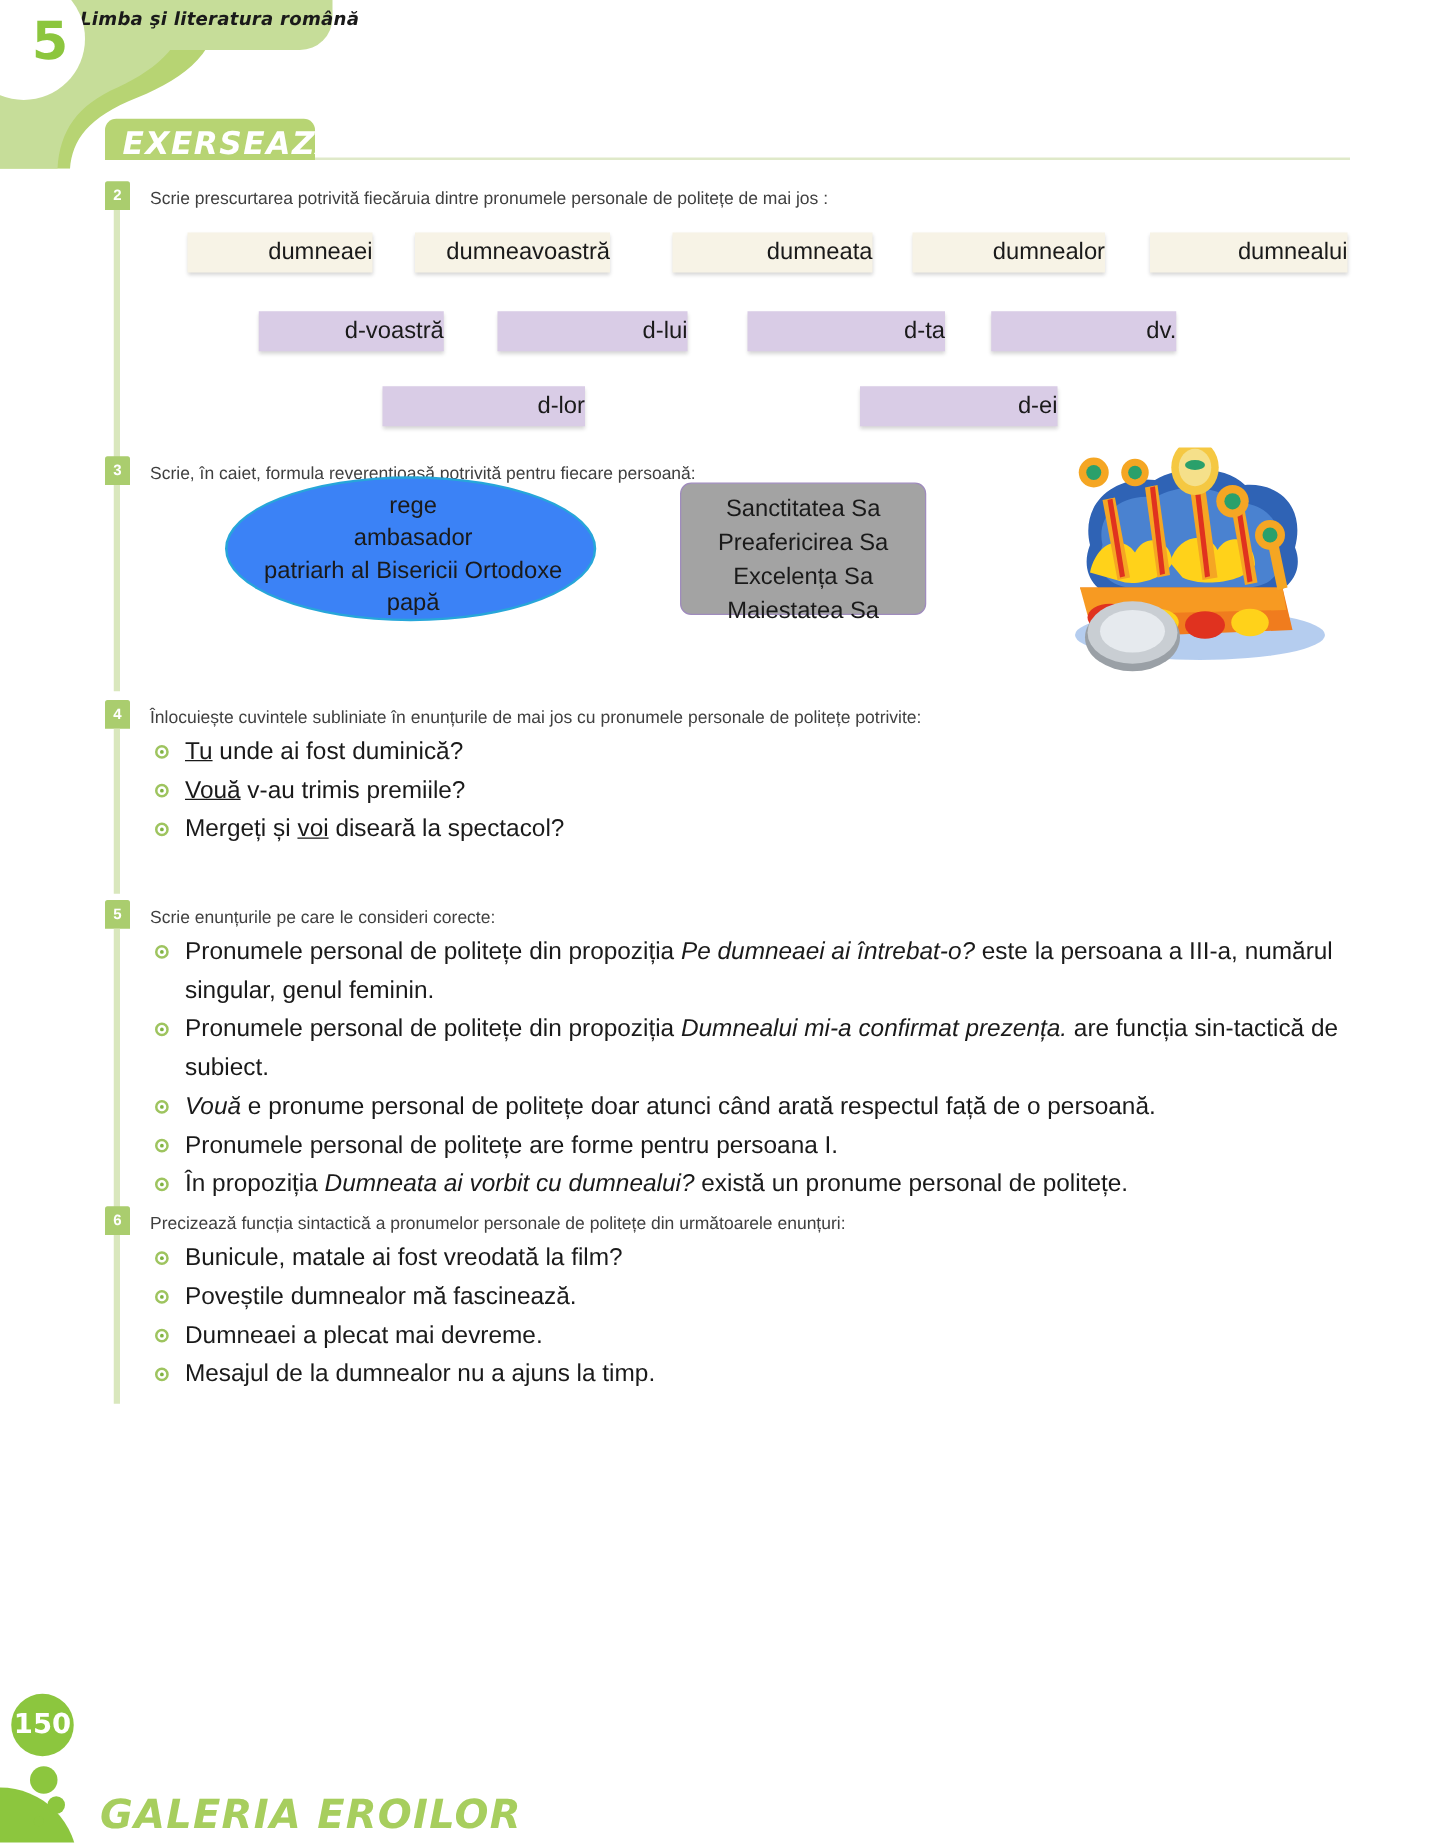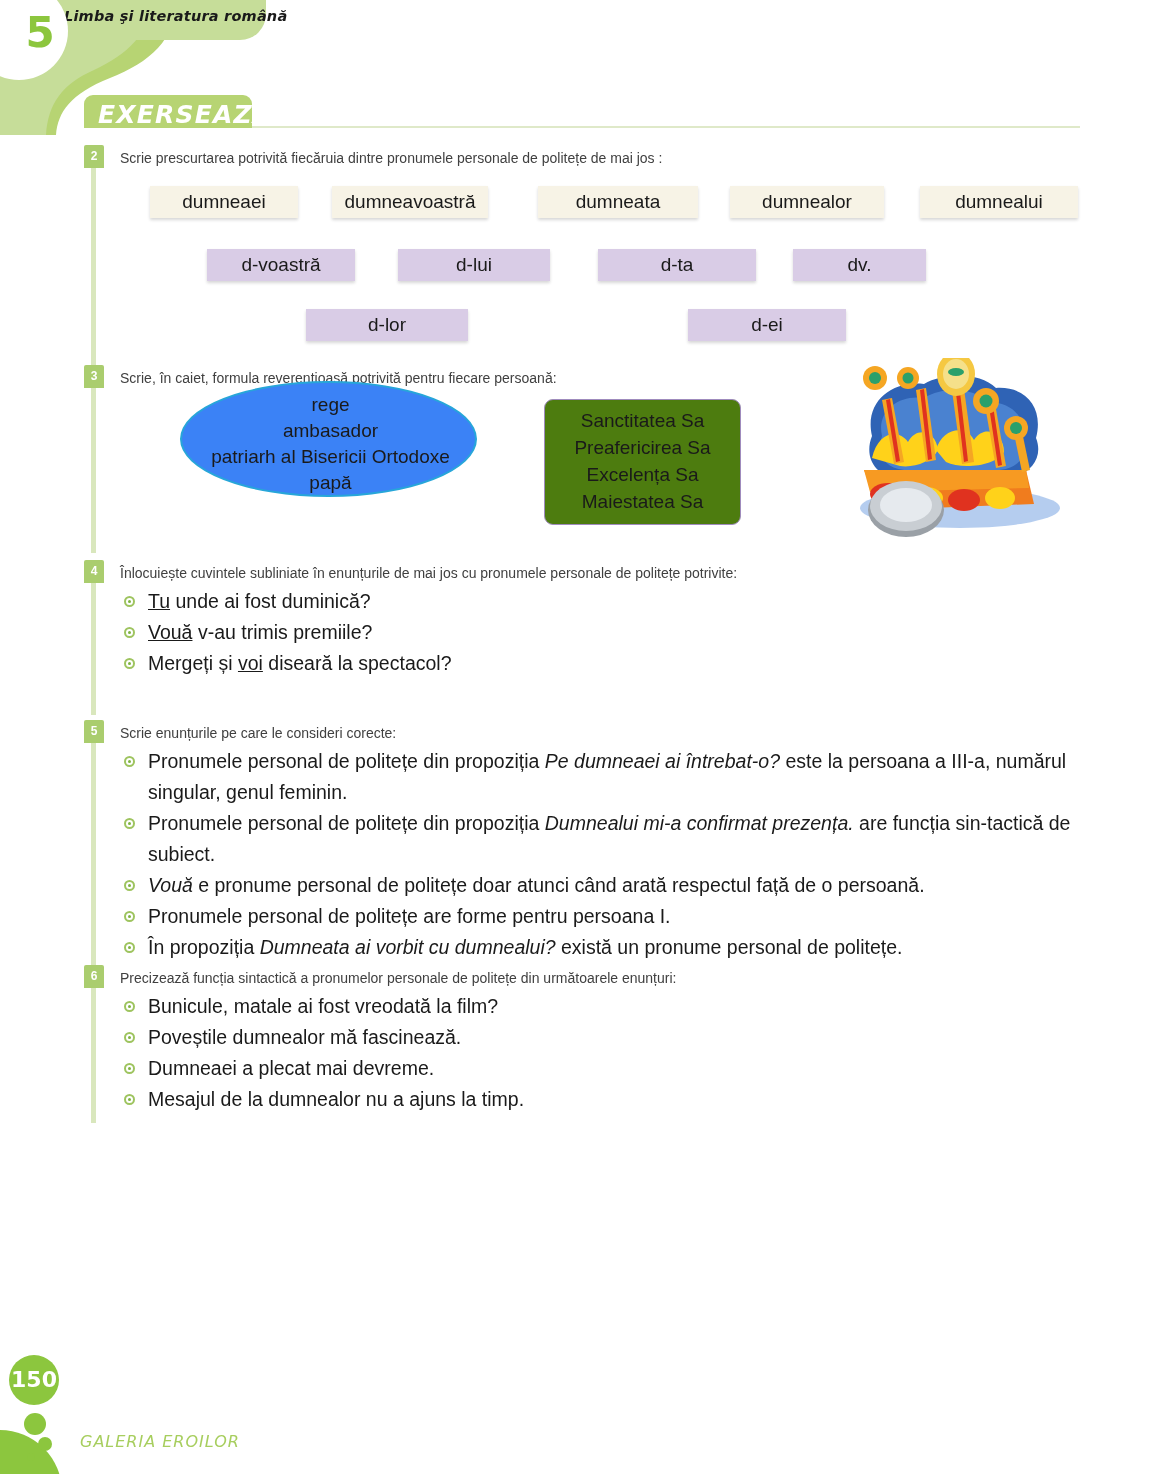--- a/index.html
+++ b/index.html
@@ -68,40 +68,40 @@
   }
   .ex-list li .dot::after{
     content:"";position:absolute;left:2px;top:2px;width:3px;height:3px;border-radius:50%;
     background:#7fb241;
   }
   .u{text-decoration:underline;}
   .it{font-style:italic;}
 
   
   .chip{
-    position:absolute;height:32px;line-height:32px;text-align:center;
+    position:absolute;height:32px;line-height:32px;text-align:right;
     font-size:19px;color:#1a1a1a;white-space:nowrap;
     box-shadow:0 2px 3px rgba(0,0,0,.16);
   }
   .chip.cream{background:#f7f3e6;}
   .chip.lav{background:#d9cce6;}
 
   
   #ellipse-group{
     position:absolute;left:180px;top:381px;width:297px;height:116px;
     background:#3b82f6;border:2.5px solid #27a6d9;border-radius:50%;
     box-sizing:border-box;
   }
   #ellipse-text{
     position:absolute;left:0;top:9px;width:297px;text-align:center;
     font-size:19px;line-height:26px;color:#1a1a1a;
   }
   #formula-box{
-    position:absolute;left:544px;top:399px;width:197px;height:126px;
-    background:#4d7c0f;border:1.6px solid #9f8bbd;border-radius:9px;box-sizing:border-box;
+    position:absolute;left:544px;top:386px;width:197px;height:106px;
+    background:#a3a3a3;border:1.6px solid #9f8bbd;border-radius:9px;box-sizing:border-box;
   }
   #formula-text{
     position:absolute;left:0;top:7px;width:195px;text-align:center;
     font-size:19px;line-height:27px;color:#1a1a1a;
   }
 
   
   #crown-illustration{position:absolute;left:820px;top:358px;width:260px;height:180px;}
 
   
@@ -113,22 +113,22 @@
   .deco-dot{position:absolute;border-radius:50%;background:#8cc63e;}
   #deco-dot-1{left:24px;top:1413px;width:22px;height:22px;}
   #deco-dot-2{left:38px;top:1437px;width:14px;height:14px;}
   #deco-dot-3{left:27px;top:1453px;width:8px;height:8px;}
   #deco-corner{
     position:absolute;left:-62px;top:1430px;width:124px;height:124px;border-radius:50%;
     background:#8cc63e;
   }
   #footer-title{
     position:absolute;left:80px;top:1432px;
-    font-family:"DejaVu Sans",sans-serif;font-style:italic;font-weight:normal;
-    font-size:16px;color:#a7ce5e;letter-spacing:1px;white-space:nowrap;
+    font-family:"DejaVu Sans",sans-serif;font-style:italic;font-weight:bold;
+    font-size:32px;color:#a7ce5e;letter-spacing:1px;white-space:nowrap;
   }
 </style>
 </head>
 <body>
 
 <div id="top-decor">
   <svg width="300" height="135" viewBox="0 0 300 135">
     <path d="M0,0 L176,0 C176,40 150,62 110,78 C70,94 58,112 56,135 L0,135 Z" fill="#b7d473"></path>
     <path d="M0,0 L150,0 C150,34 128,54 94,70 C62,84 48,104 46,135 L0,135 Z" fill="#c6dd99"></path>
   </svg>
@@ -154,21 +154,21 @@
 </div>
 <div id="chips-layer">
     <div class="chip cream" style="left: 150px; top: 186px; width: 148px;">dumneaei</div>
     <div class="chip cream" style="left: 332px; top: 186px; width: 156px;">dumneavoastră</div>
     <div class="chip cream" style="left: 538px; top: 186px; width: 160px;">dumneata</div>
     <div class="chip cream" style="left: 730px; top: 186px; width: 154px;">dumnealor</div>
     <div class="chip cream" style="left: 920px; top: 186px; width: 158px;">dumnealui</div>
     <div class="chip lav" style="left: 207px; top: 249px; width: 148px;">d-voastră</div>
     <div class="chip lav" style="left: 398px; top: 249px; width: 152px;">d-lui</div>
     <div class="chip lav" style="left: 598px; top: 249px; width: 158px;">d-ta</div>
-    <div class="chip lav" style="left: 793px; top: 249px; width: 133px;">dv.</div>
+    <div class="chip lav" style="left: 793px; top: 249px; width: 148px;">dv.</div>
     <div class="chip lav" style="left: 306px; top: 309px; width: 162px;">d-lor</div>
     <div class="chip lav" style="left: 688px; top: 309px; width: 158px;">d-ei</div>
   </div>
 
 <div class="exercise" id="ex3" style="top:365px;">
   <div class="ex-badge">3</div>
   <div class="ex-rail" style="height:165px;"></div>
   <div class="ex-body">
     <div class="ex-prompt">Scrie, în caiet, formula reverenţioasă potrivită pentru fiecare persoană:</div>
   </div>

